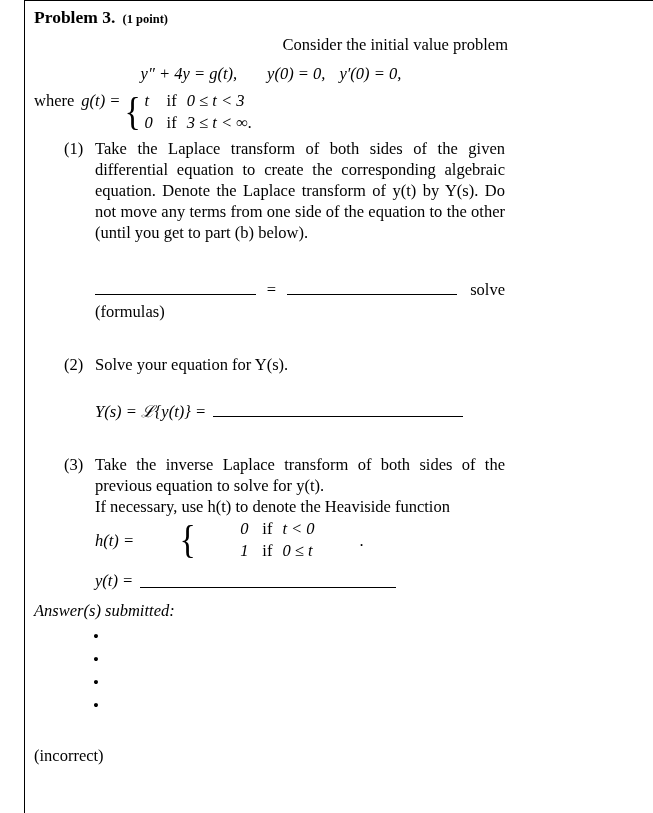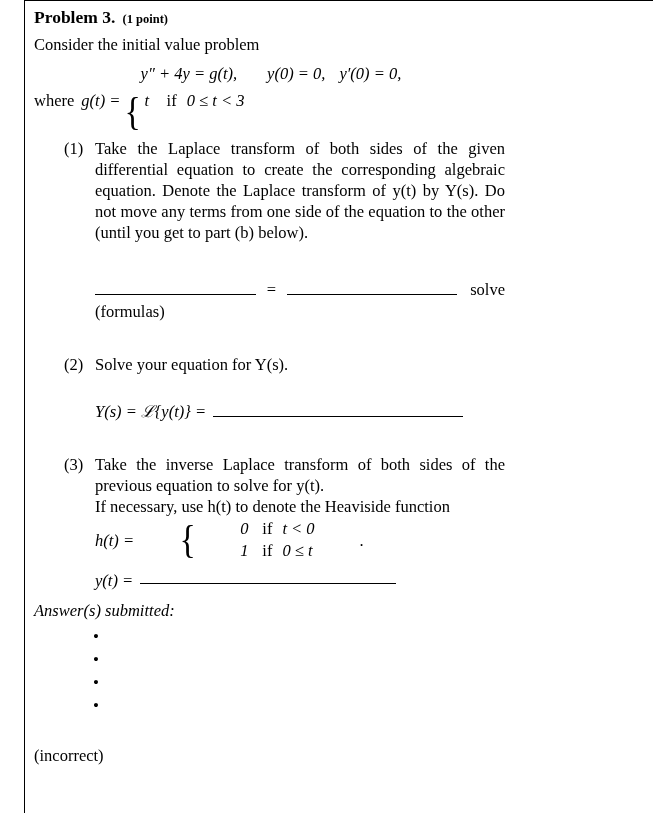--- a/index.html
+++ b/index.html
@@ -11,21 +11,21 @@
     font-family:"Liberation Serif","DejaVu Serif",serif;
     font-size:16.5px;line-height:21px;color:#000;
     overflow:hidden;
     margin-left:24px;
   }
   .col{width:474px;}
   .m{font-style:italic;}
   .title-row{margin-bottom:4px;}
   .ptitle{font-weight:700;font-size:17.5px;}
   .ppoints{font-weight:700;font-size:12.5px;margin-left:3px;}
-  .intro{margin:3px 0 8px 0;}
+  .intro{margin:3px 0 8px 0;text-align:right;}
   .eqline{text-align:center;margin:2px 0 6px 0;}
   .sp1{margin-left:30px;}
   .sp2{margin-left:14px;}
   .whererow{display:flex;margin:2px 0 4px 0;}
   .wlabel{margin-right:7px;}
   .glhs{margin-right:3px;}
   .brace{font-size:40px;line-height:44px;font-weight:400;transform:scaleX(.85);}
   .cases{display:inline-flex;flex-direction:column;margin-left:2px;}
   .case-row{line-height:22px;}
   .case-val{display:inline-block;width:22px;}
@@ -40,21 +40,21 @@
   .b1{width:168px;}
   .aeq{margin:0 11px;}
   .b2{width:178px;}
   .help{margin-left:13px;}
   .formulas{margin-top:1px;}
   .part-2{margin-top:32px;}
   .ansline2{margin-top:26px;display:flex;align-items:baseline;}
   .b3{width:250px;margin-left:7px;}
   .part-3{margin-top:32px;}
   .hrow{display:flex;align-items:center;margin-top:1px;gap:41px;}
-  .ansline3{margin-top:8px;display:flex;align-items:flex-start;}
+  .ansline3{margin-top:8px;display:flex;align-items:center;}
   .b4{width:256px;margin-left:7px;}
   .submitted{font-style:italic;margin:9px 0 0 0;}
   .bullets{margin:4px 0 0 59px;}
   .bullet{line-height:23px;font-size:17px;}
   .status{margin:28px 0 0 0;}
 </style>
 </head>
 <body>
 
 <div class="sheet">
@@ -71,20 +71,23 @@
       <span>y″ + 4y = g(t),</span><span class="sp1">y(0) = 0,</span><span class="sp2">y′(0) = 0,</span>
     </div>
 
     <div class="whererow">
       <span class="wlabel">where</span>
       <span class="m glhs">g(t) =</span>
       <span class="brace">{</span>
       <span class="cases">
         <span class="case-row">
           <span class="case-val m">t</span><span class="case-if">if</span><span class="m">0 ≤ t &lt; 3</span>
+        </span>
+        <span class="case-row">
+          <span class="case-val m">0</span><span class="case-if">if</span><span class="m">3 ≤ t &lt; ∞.</span>
         </span>
       </span>
     </div>
 
     <div class="part part-1">
       <span class="plabel">(1)</span>
       <div class="pbody">
         <p class="ptext">Take the Laplace transform of both sides of the given differential equation to create the corresponding algebraic equation. Denote the Laplace transform of y(t) by Y(s). Do not move any terms from one side of the equation to the other (until you get to part (b) below).</p>
         <div class="ansline1">
           <span class="blank b1"></span>

